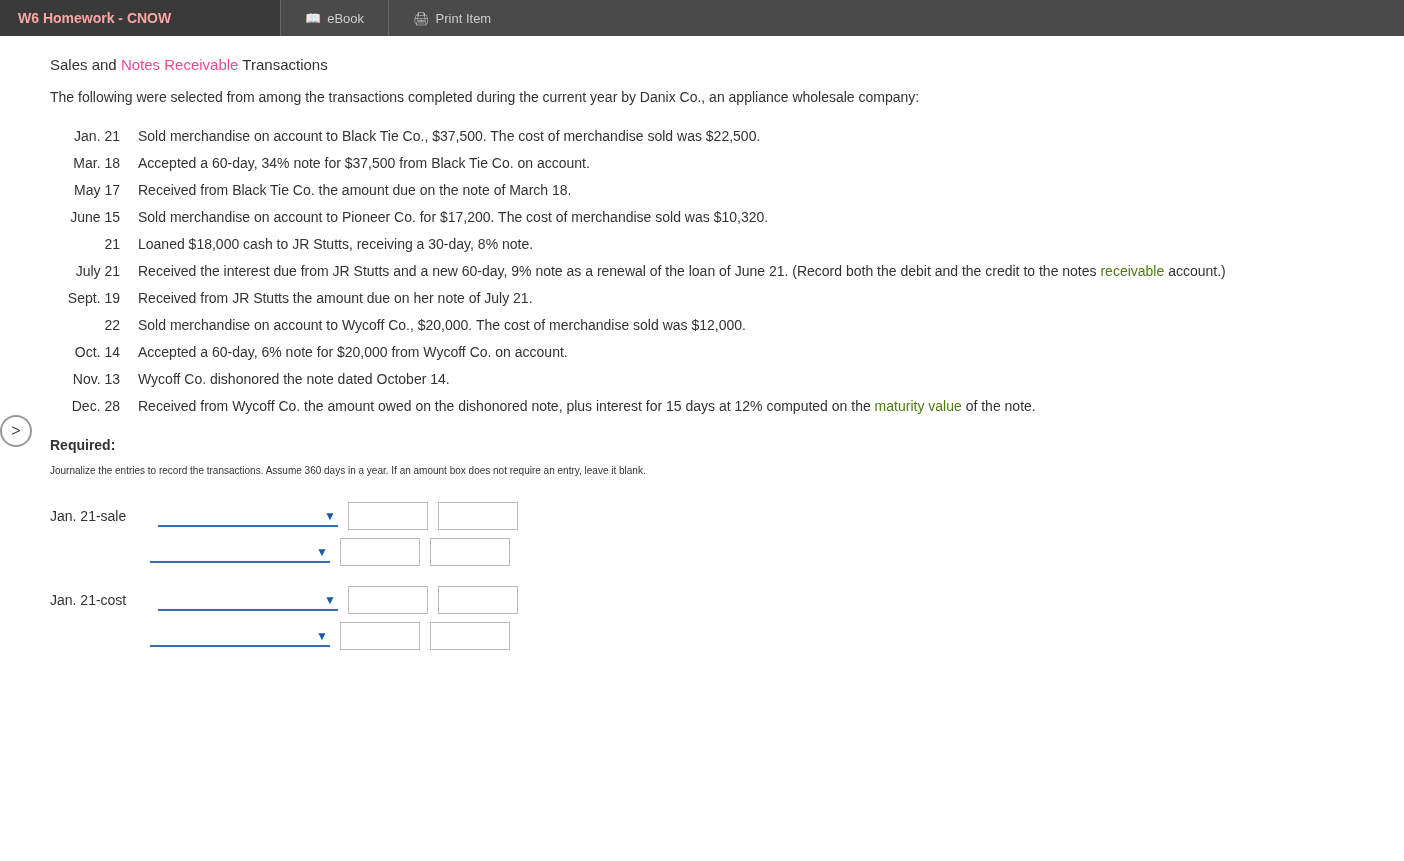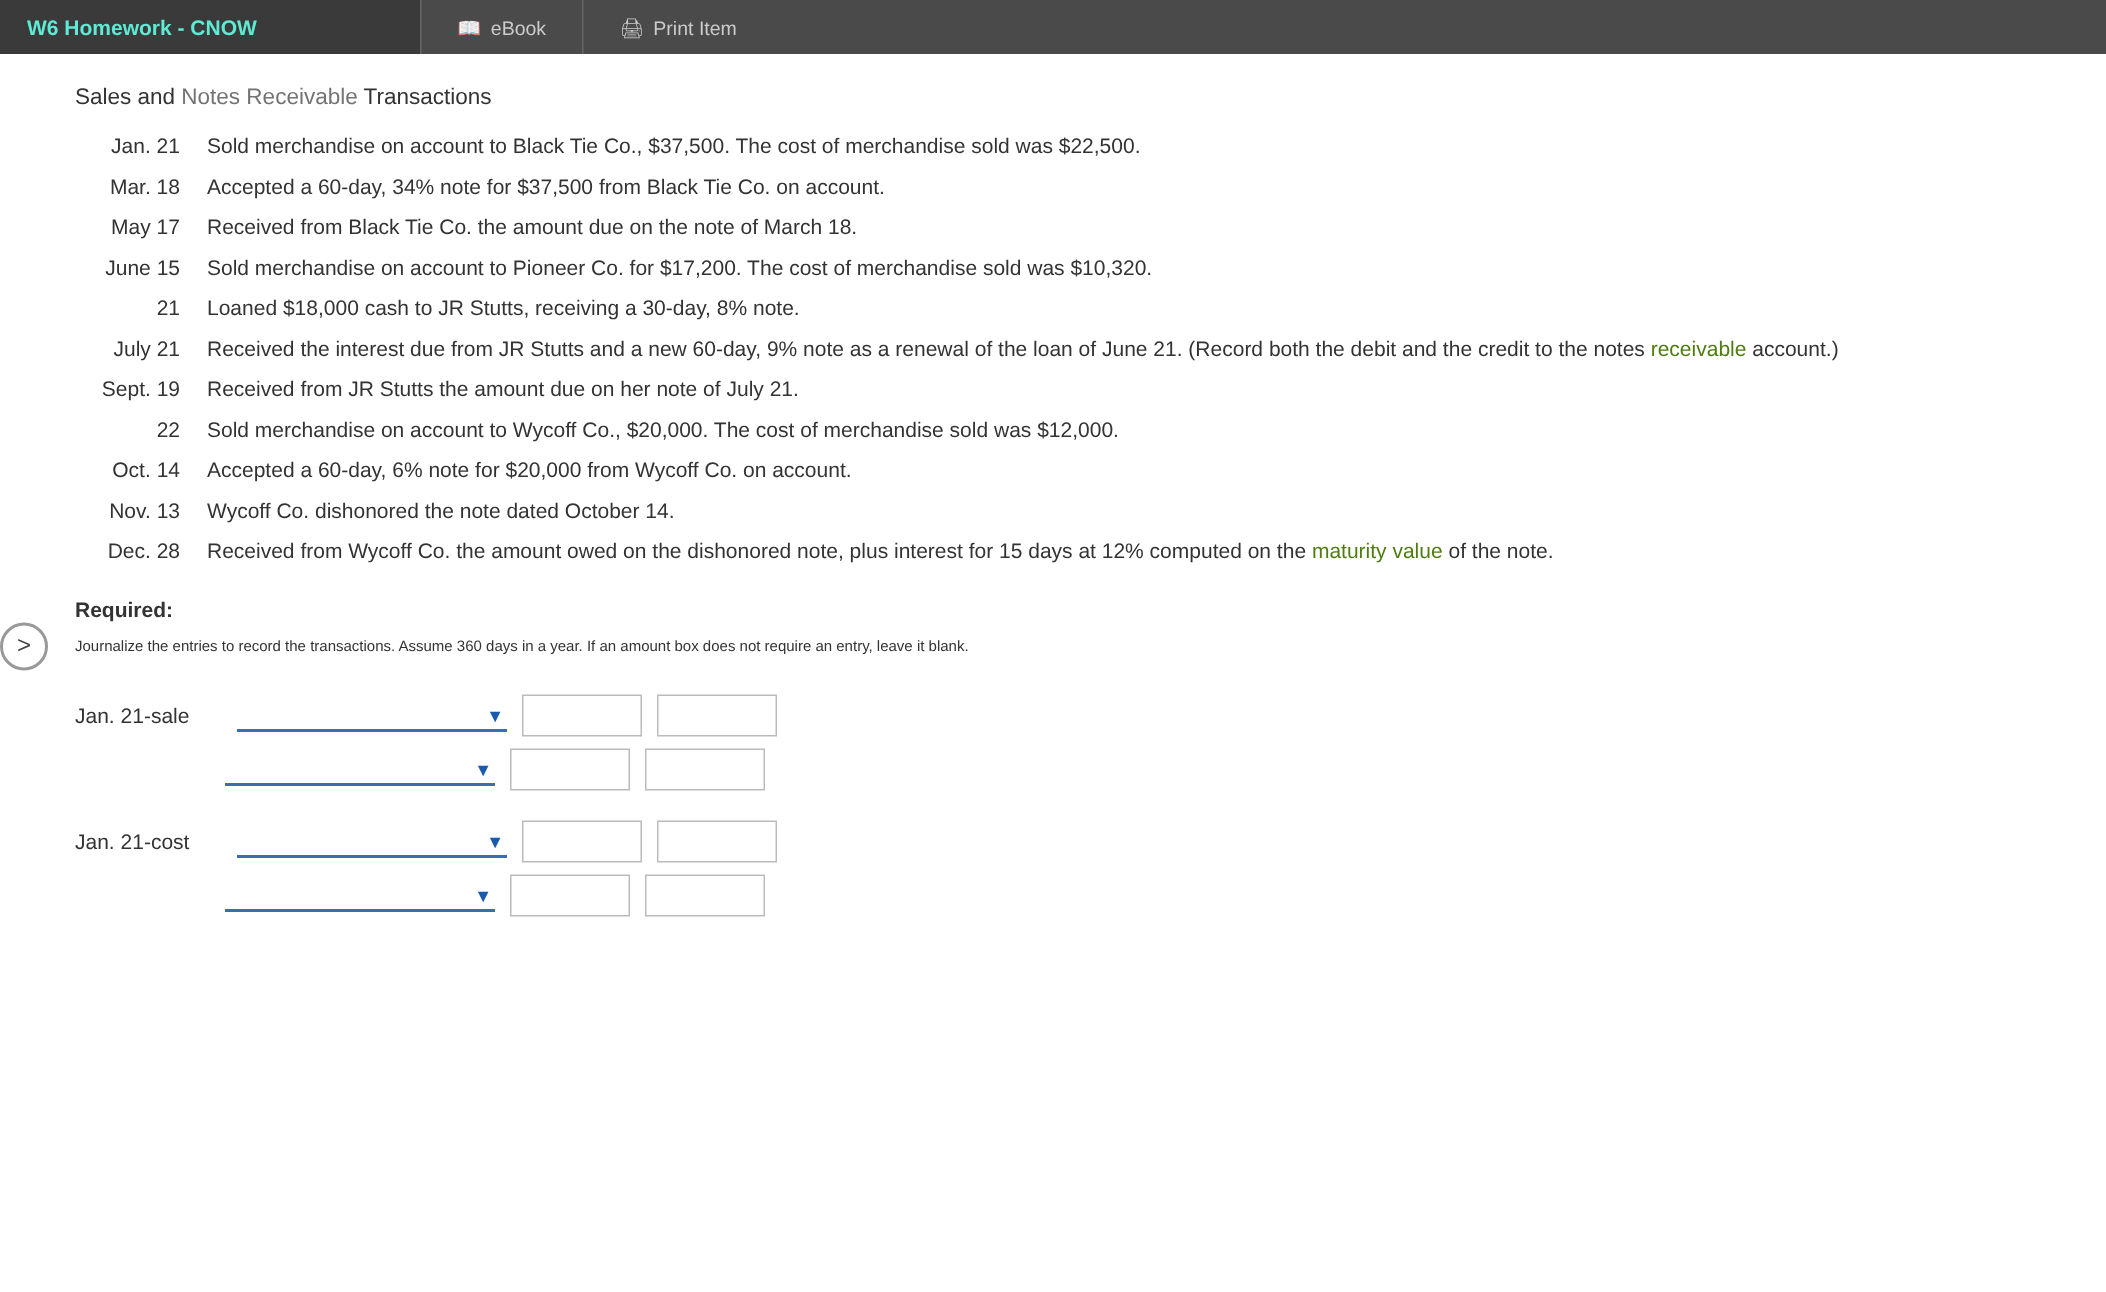--- a/index.html
+++ b/index.html
@@ -7,21 +7,21 @@
 
     
     .top-nav {
       background: #4a4a4a;
       display: flex;
       align-items: stretch;
       height: 36px;
     }
     .top-nav .app-title {
       background: #3a3a3a;
-      color: #5eead4;
+      color: #fca5a5;
       font-weight: bold;
       font-size: 14px;
       padding: 0 18px;
       display: flex;
       align-items: center;
       min-width: 280px;
     }
     .top-nav .nav-tab {
       color: #ccc;
       font-size: 13px;
@@ -58,21 +58,21 @@
     .content {
       padding: 20px 40px 40px 50px;
       max-width: 1380px;
     }
 
     .page-title {
       font-size: 15px;
       margin-bottom: 14px;
       color: #333;
     }
-    .page-title .link-text { color: #737373; }
+    .page-title .link-text { color: #ec4899; }
 
     .intro-text {
       font-size: 14px;
       margin-bottom: 18px;
       line-height: 1.5;
     }
 
     .transactions-list {
       margin-bottom: 20px;
     }
@@ -181,20 +181,21 @@
 </nav>
 
 <div class="side-arrow">&gt;</div>
 
 <div class="content">
 
   <div class="page-title">
     <span>Sales and </span><span class="link-text">Notes Receivable</span><span> Transactions</span>
   </div>
 
+  <p class="intro-text">The following were selected from among the transactions completed during the current year by Danix Co., an appliance wholesale company:</p>
 
   <div class="transactions-list">
 
     <div class="transaction-row">
       <span class="date">Jan. 21</span>
       <span class="desc">Sold merchandise on account to Black Tie Co., $37,500. The cost of merchandise sold was $22,500.</span>
     </div>
     <div class="transaction-row">
       <span class="date">Mar. 18</span>
       <span class="desc">Accepted a 60-day, 34% note for $37,500 from Black Tie Co. on account.</span>

